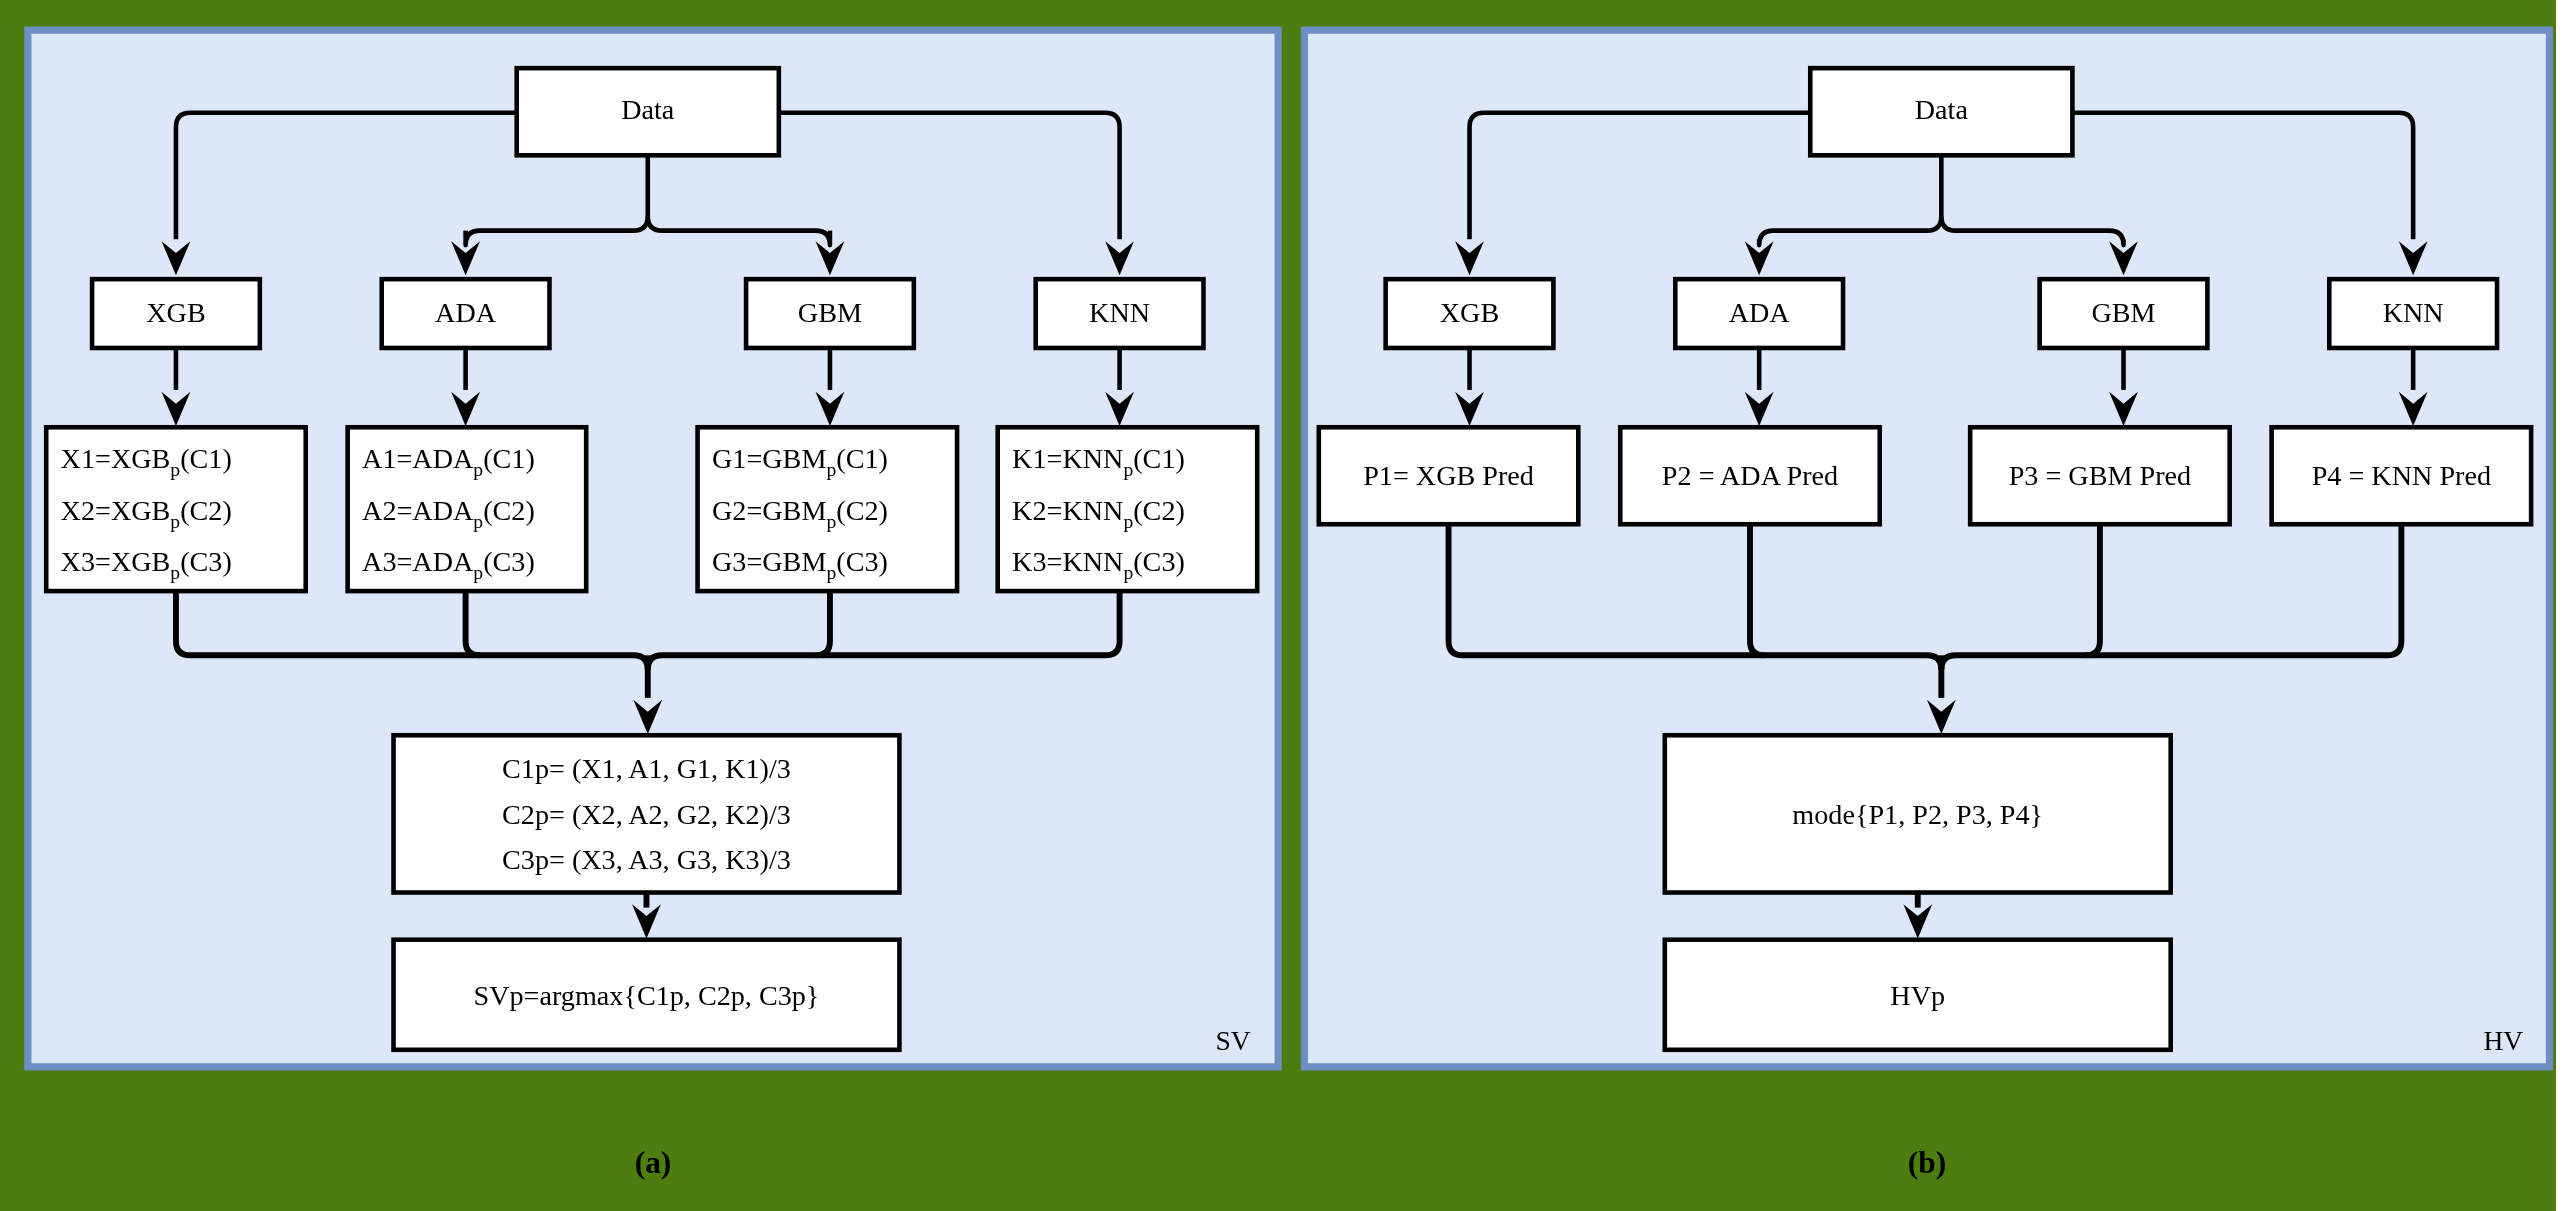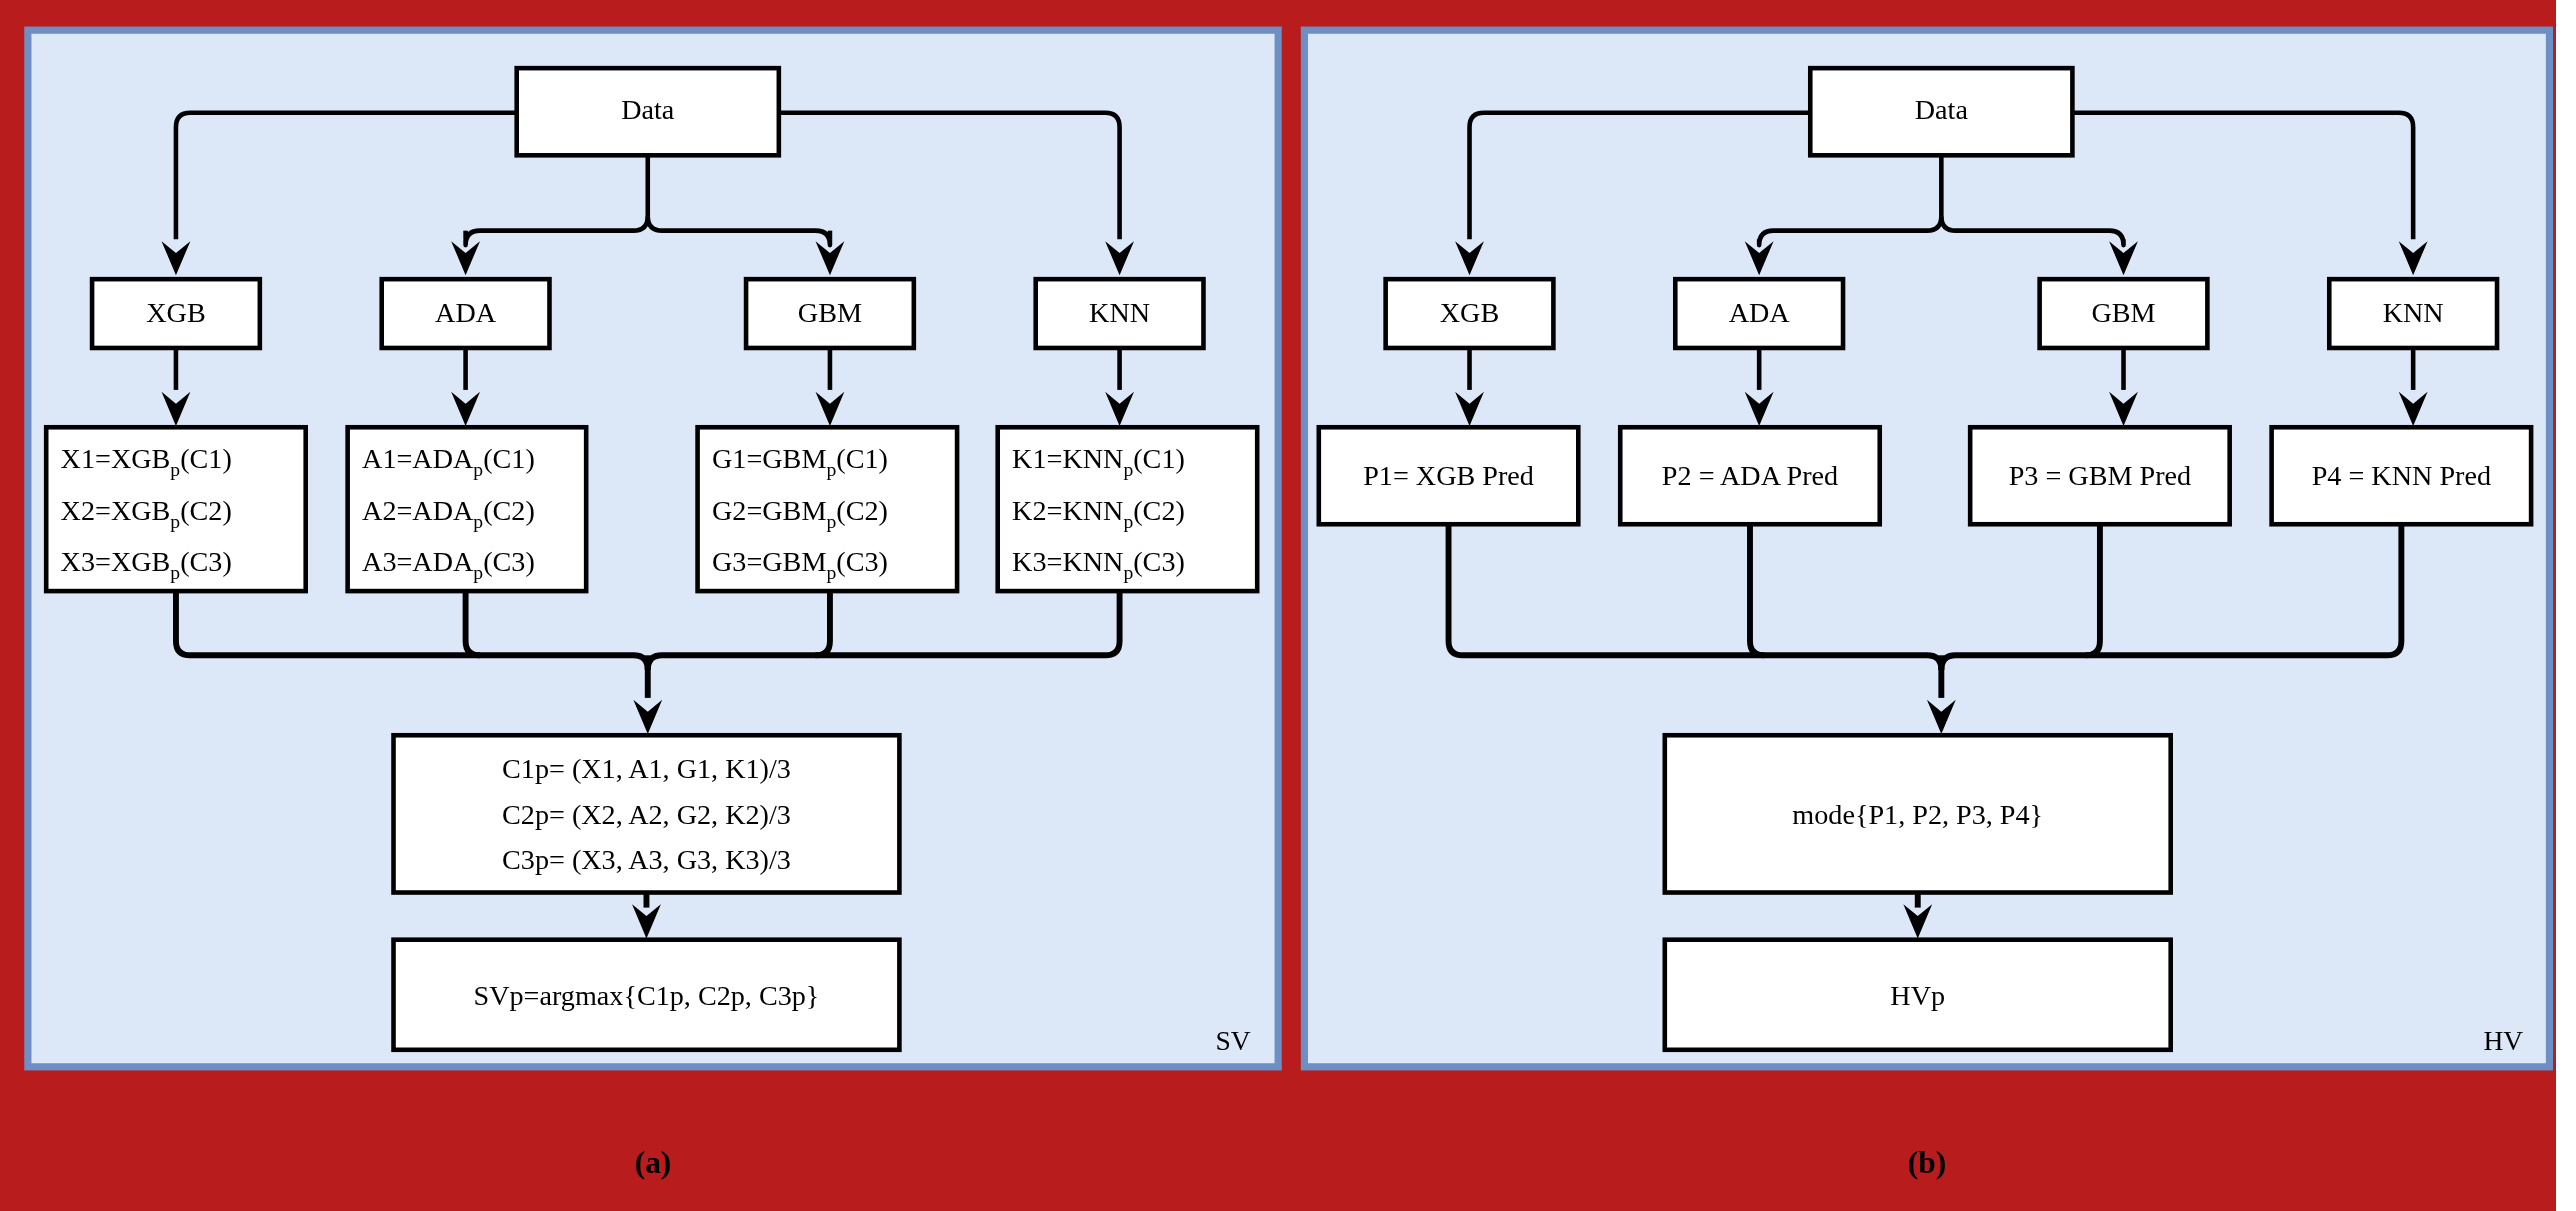--- a/index.html
+++ b/index.html
@@ -1,17 +1,17 @@
 <!DOCTYPE html>
 <html style="font-size:10.5px"><head>
 <meta charset="utf-8">
 <style>
   html,body{margin:0;padding:0;background:#ffffff;}
   body{width:2576px;height:1211px;font-family:"Liberation Serif",serif;}
-  #stage{position:relative;width:2556px;height:1211px;overflow:hidden;background:#b91c1c;}
+  #stage{position:relative;width:2556px;height:1211px;overflow:hidden;background:#4d7c0f;}
   svg.diagram{position:absolute;left:0;top:0;width:2576px;height:1211px;}
   .panel-rect{fill:#dce7f8;stroke:#6d8fc4;stroke-width:11;}
   .node-rect{fill:#ffffff;stroke:#000000;stroke-width:7;}
   .edge{fill:none;stroke:#000000;stroke-width:7;stroke-linecap:butt;stroke-linejoin:round;}
   .edge-thick{fill:none;stroke:#000000;stroke-width:9;stroke-linecap:butt;stroke-linejoin:round;}
   .arrowhead{fill:#000000;stroke:none;}
   text{font-family:"Liberation Serif",serif;fill:#000;}
   .t-node{font-size:43px;text-anchor:middle;dominant-baseline:middle;}
   .t-eq{font-size:43px;text-anchor:start;}
   .t-eq-c{font-size:43px;text-anchor:middle;}

